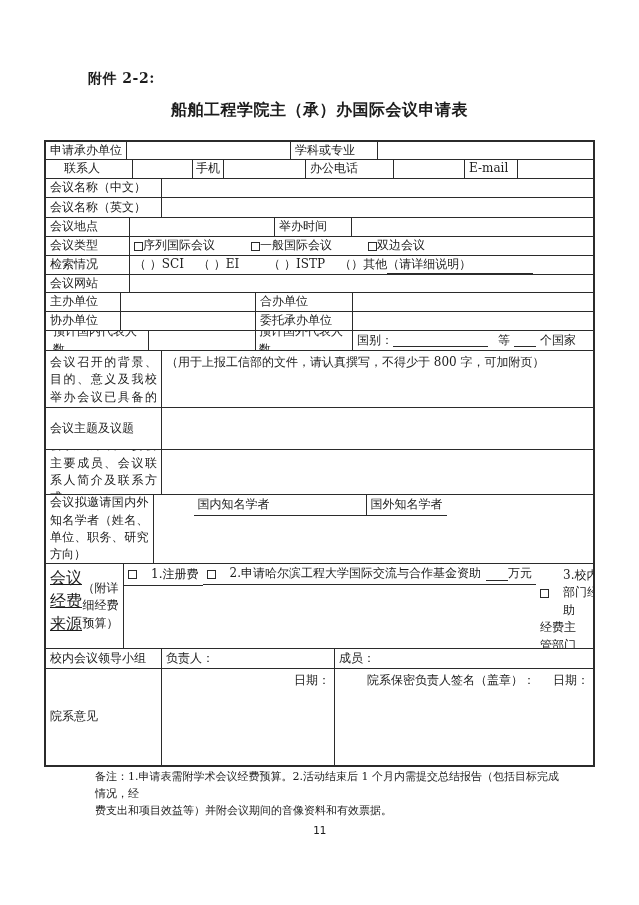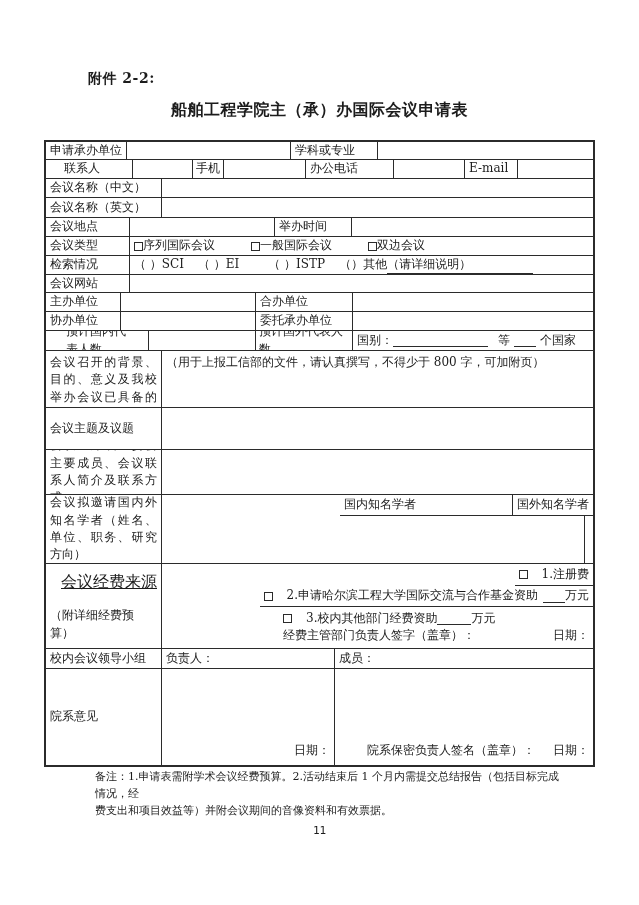--- a/index.html
+++ b/index.html
@@ -12,21 +12,21 @@
   .attachment { position:absolute; left:88px; top:70px; font-size:14px; font-weight:bold; letter-spacing:.5px; }
   .doc-title  { position:absolute; left:0; right:0; top:100px; text-align:center; font-size:16px; font-weight:bold; letter-spacing:.5px; }
 
   .tbl { position:absolute; left:44px; top:140px; width:551px; border:2px solid #2b2b2b; background:#fff; }
   .r { display:flex; border-bottom:1px solid #2b2b2b; align-items:stretch; }
   .r:last-child { border-bottom:none; }
   .c { border-right:1px solid #2b2b2b; padding:1px 4px; font-size:12px; display:flex; align-items:center; overflow:hidden; line-height:1.45; }
   .c:last-child { border-right:none; }
   .fill { flex:1 1 auto; }
   .top { align-items:flex-start; padding-top:3px; }
-  .col { display:flex; flex-direction:column; align-items:flex-end; padding:0; }
+  .col { display:flex; flex-direction:row; align-items:flex-start; padding:0; }
   .just { text-align:justify; width:100%; }
 
   .cb { display:inline-block; width:9px; height:9px; border:1px solid #2b2b2b; flex:0 0 auto; vertical-align:middle; }
   .opt { display:inline-flex; align-items:center; }
   .ul { display:inline-block; border-bottom:1px solid #2b2b2b; height:13px; flex:0 0 auto; }
   .ut { border-bottom:1px solid #2b2b2b; }
 
   .subr { display:flex; border-bottom:1px solid #2b2b2b; align-items:center; padding:1px 4px; font-size:12px; }
   .note { position:absolute; left:95px; top:768px; width:470px; font-size:11px; line-height:1.55; }
   .pageno { position:absolute; left:0; right:0; top:824px; text-align:center; font-size:11px; font-family:"DejaVu Sans Mono","Liberation Mono",monospace; }
@@ -118,21 +118,21 @@
     </div>
 
     <div class="r" style="height:19px;">
       <div class="c" style="width:75px;">协办单位</div>
       <div class="c" style="width:135px;"></div>
       <div class="c" style="width:97px;">委托承办单位</div>
       <div class="c fill"></div>
     </div>
 
     <div class="r" style="height:20px;">
-      <div class="c" style="width:103px; padding:1px 20px;">预计国内代表人数</div>
+      <div class="c" style="width:103px; padding:1px 7px;">预计国内代表人数</div>
       <div class="c" style="width:107px;"></div>
       <div class="c" style="width:97px; padding:1px 3px;">预计国外代表人数</div>
       <div class="c fill">
         <span>国别：</span>
         <span class="ul" style="width:95px; margin-right:10px;"></span>
         <span>等</span>
         <span class="ul" style="width:22px; margin:0 4px;"></span>
         <span>个国家</span>
       </div>
     </div>

